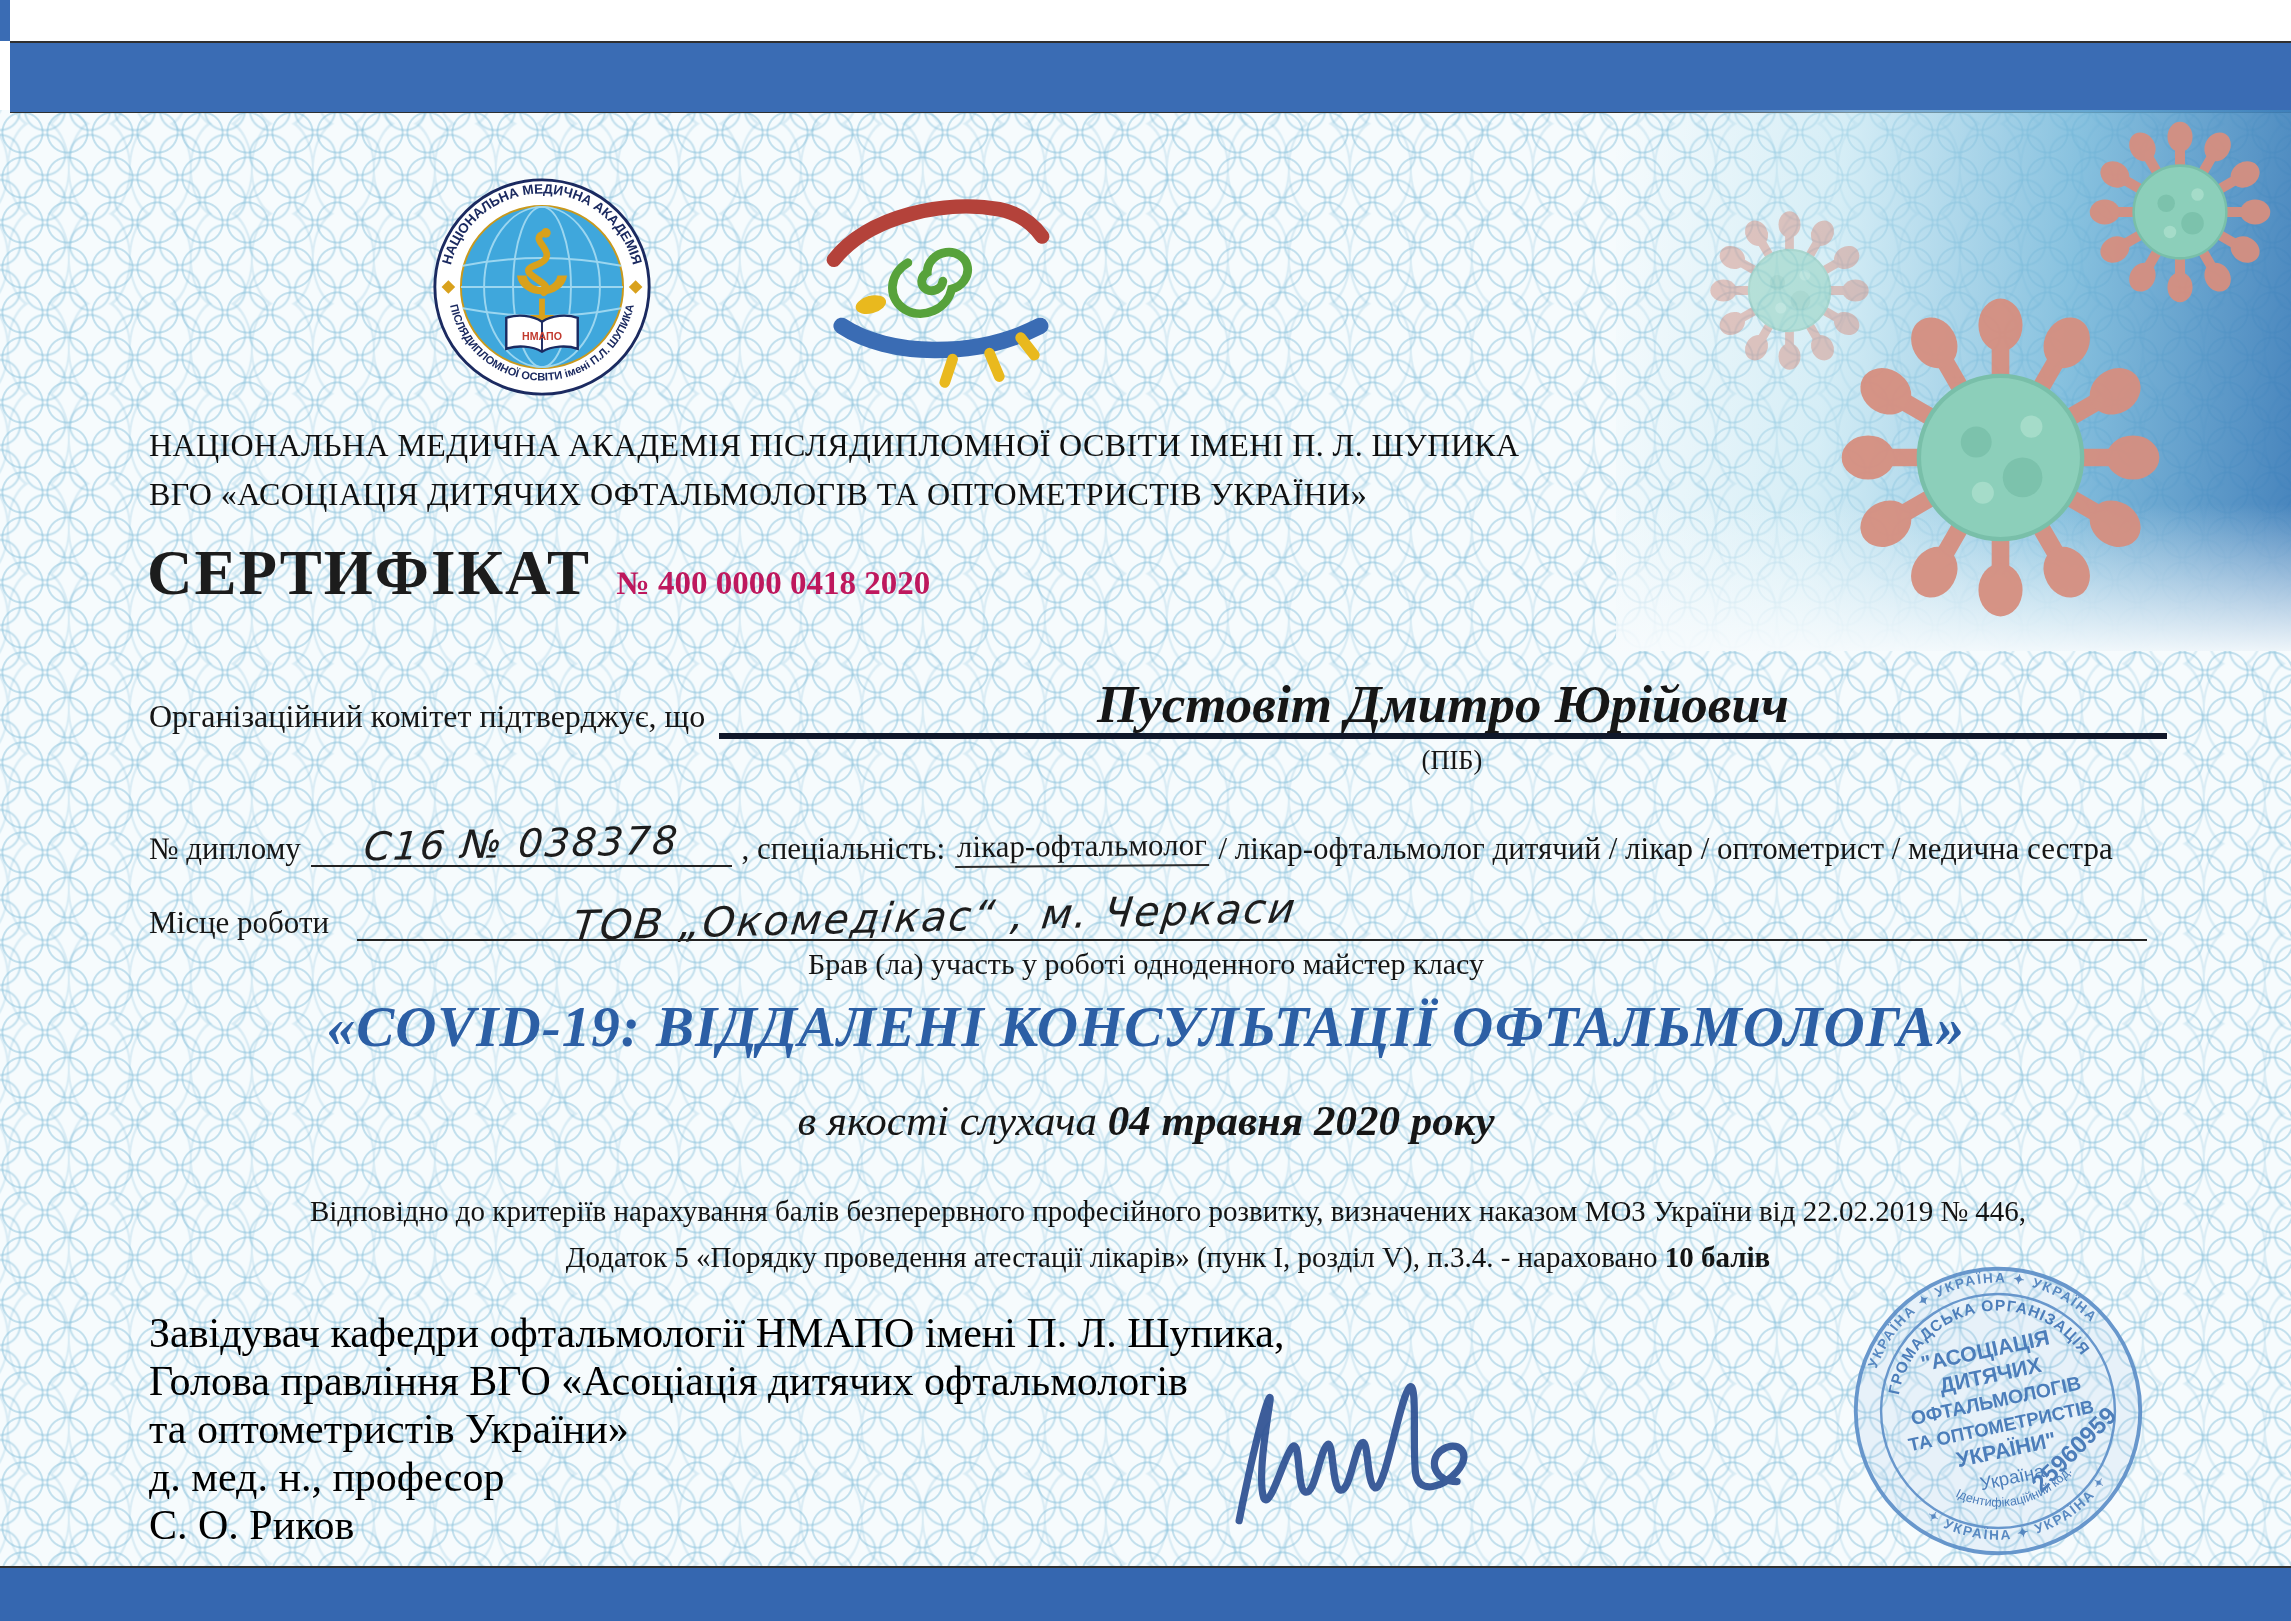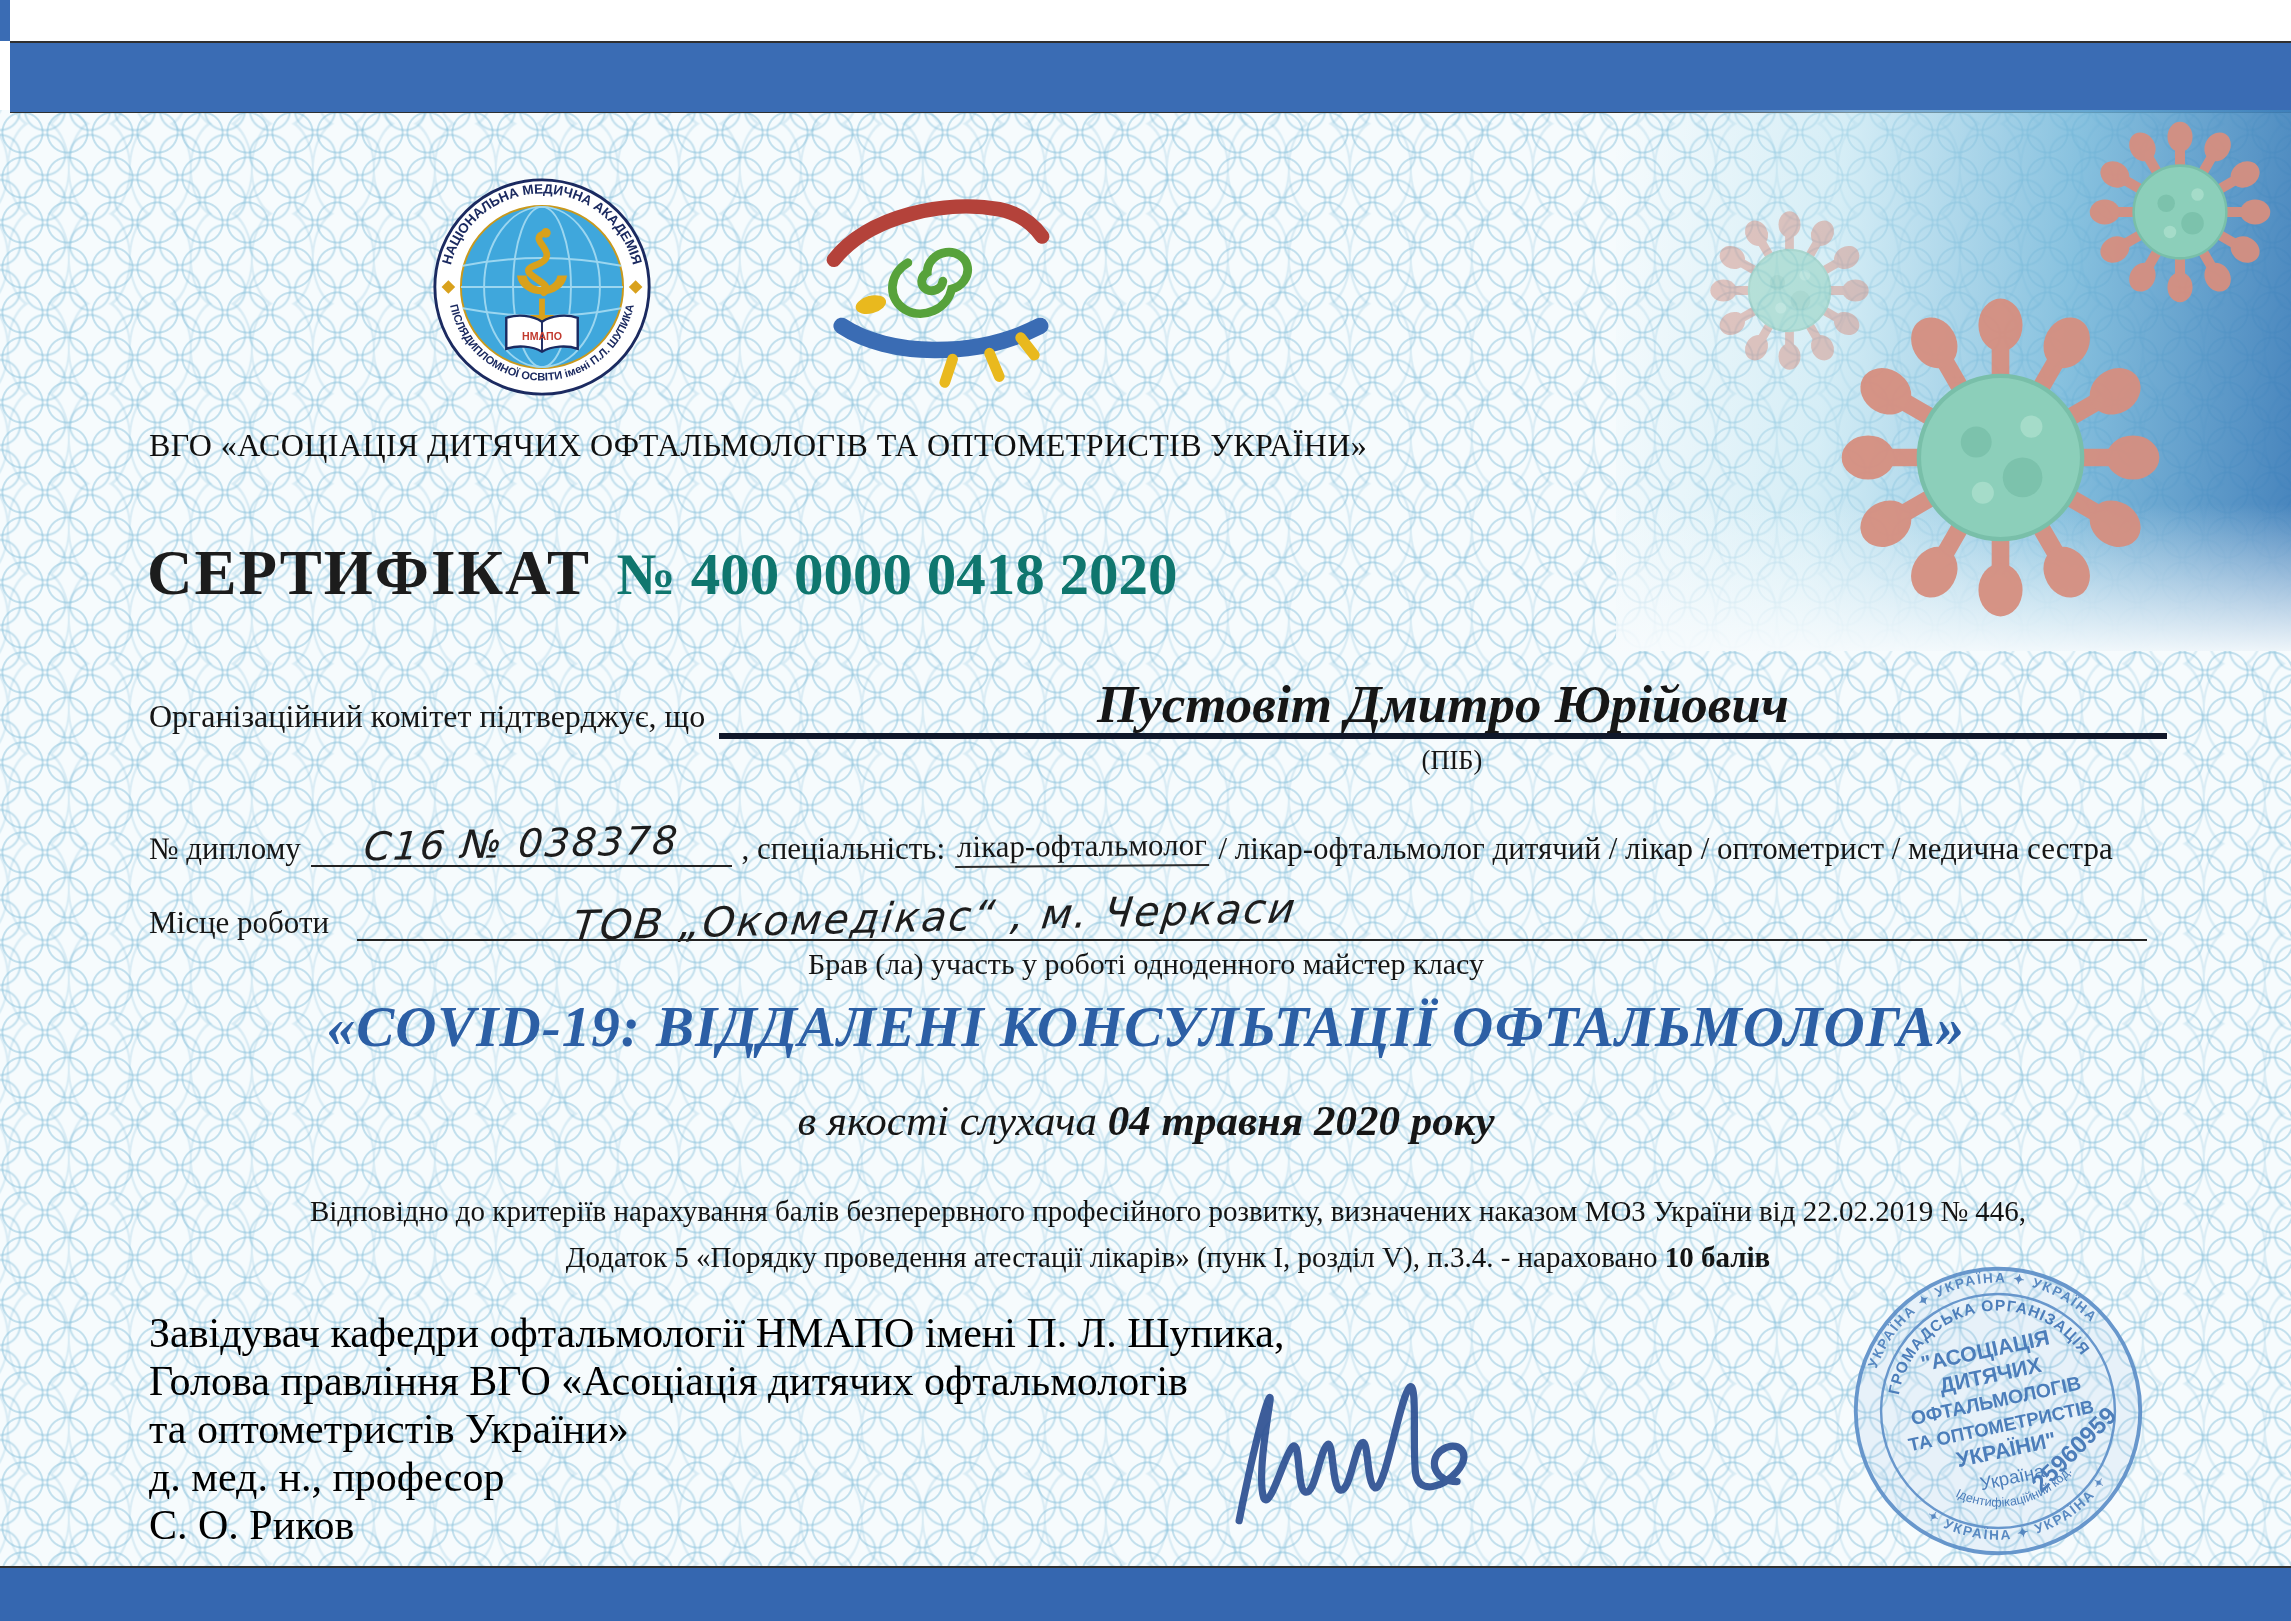--- a/index.html
+++ b/index.html
@@ -31,21 +31,21 @@
   .virus.faint{left:1707px;top:208px;width:165px;height:165px;opacity:.5;}
 
   
   .academy{position:absolute;left:431px;top:176px;width:222px;height:222px;}
   .eye{position:absolute;left:806px;top:182px;width:263px;height:214px;}
 
   
   .org-block{position:absolute;left:149px;top:421px;font-size:32px;line-height:49px;letter-spacing:0.4px;color:#101010;}
   .cert-row{position:absolute;left:147px;top:537px;white-space:nowrap;}
   .cert-title{font-size:63px;font-weight:bold;letter-spacing:2px;color:#1c1c1c;}
-  .cert-number{font-size:59px;font-weight:bold;margin-left:25.5px;color:#0f766e;}
+  .cert-number{font-size:33px;font-weight:bold;margin-left:25.5px;color:#be185d;}
 
   .confirm{position:absolute;left:149px;top:678px;right:125px;}
   .confirm-flex{display:flex;align-items:flex-end;}
   .confirm-label{font-size:32px;white-space:nowrap;padding-bottom:3.9px;}
   .write-line{flex:1;border-bottom:6px solid #0f172a;margin-left:13.7px;text-align:center;
               font-size:53px;font-weight:bold;font-style:italic;line-height:1;padding-bottom:2px;}
   .pib{margin-left:588px;text-align:center;font-size:26.5px;margin-top:5.9px;}
 
   .diploma{position:absolute;left:149px;top:824px;right:127px;display:flex;align-items:flex-end;white-space:nowrap;font-size:31px;}
   .hand{font-family:"DejaVu Sans", sans-serif;font-style:italic;color:#1d1d1d;letter-spacing:2px;}
@@ -169,20 +169,21 @@
     <path d="M 34,148 C 82,180 172,182 238,148" stroke="#3a6cb4" stroke-width="17" fill="none" stroke-linecap="round"></path>
     <ellipse cx="64" cy="126" rx="16" ry="9" fill="#e9b91e" transform="rotate(-15 64 126)"></ellipse>
     <g stroke="#e9b91e" stroke-width="11" stroke-linecap="round">
       <path d="M 148,182 L 140,206"></path>
       <path d="M 186,176 L 196,200"></path>
       <path d="M 218,160 L 232,178"></path>
     </g>
   </svg>
 
   <div class="org-block">
+    <div>НАЦІОНАЛЬНА МЕДИЧНА АКАДЕМІЯ ПІСЛЯДИПЛОМНОЇ ОСВІТИ ІМЕНІ П. Л. ШУПИКА</div>
     <div>ВГО «АСОЦІАЦІЯ ДИТЯЧИХ ОФТАЛЬМОЛОГІВ ТА ОПТОМЕТРИСТІВ УКРАЇНИ»</div>
   </div>
 
   <div class="cert-row">
     <span class="cert-title">СЕРТИФІКАТ</span><span class="cert-number">№ 400 0000 0418 2020</span>
   </div>
 
   <div class="confirm">
     <div class="confirm-flex">
       <span class="confirm-label">Організаційний комітет підтверджує, що</span>

